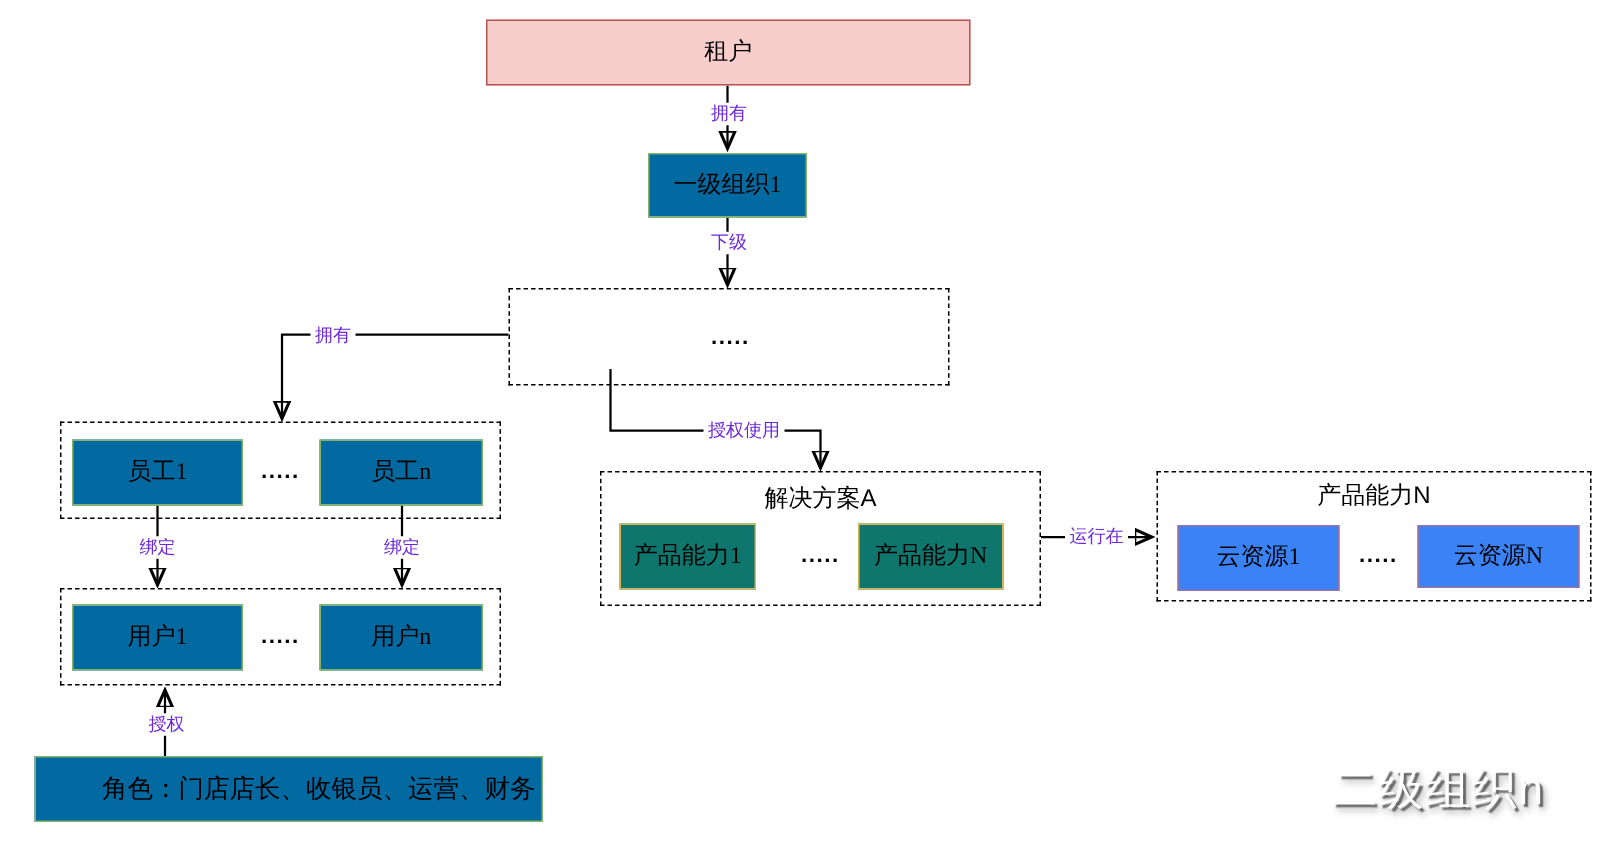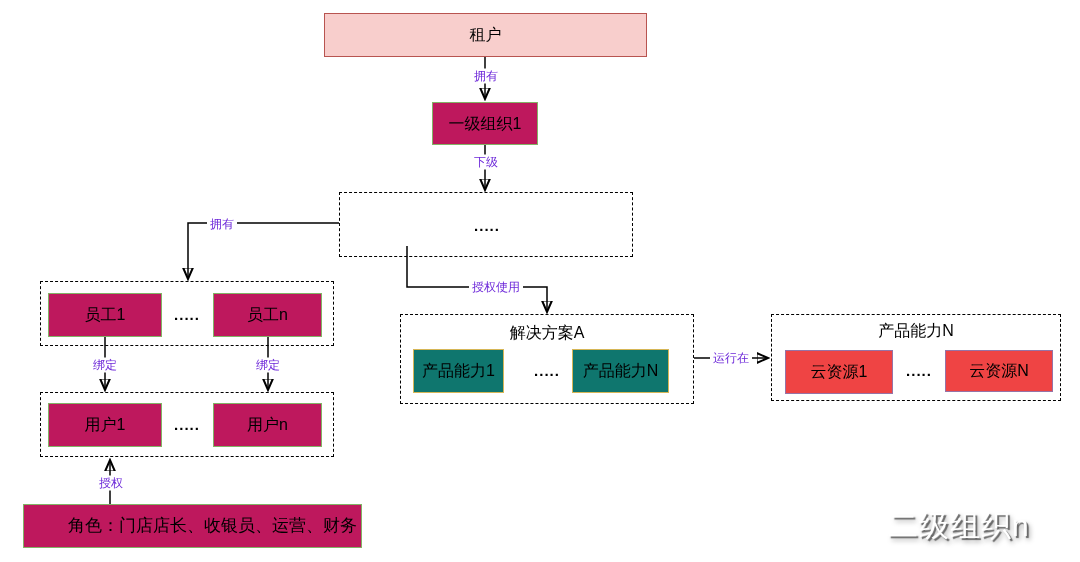--- a/index.html
+++ b/index.html
@@ -1,25 +1,25 @@
 <!DOCTYPE html>
 <html><head>
 <meta charset="utf-8">
 <style>
   html,body{margin:0;padding:0;background:#fff;}
   body{font-family:"Liberation Sans","DejaVu Sans",sans-serif;}
   .canvas{position:relative;width:1080px;height:562px;background:#fff;overflow:hidden;}
   .wires{position:absolute;left:0;top:0;z-index:1;}
   .wires path{stroke:#000;stroke-width:1.5;fill:none;}
   .box{position:absolute;z-index:2;display:flex;align-items:center;justify-content:center;
-       font-size:16px;color:#000;text-align:left;box-sizing:border-box;line-height:1.2;}
+       font-size:16px;color:#000;text-align:left;box-sizing:border-box;line-height:1.2;font-family:Liberation Serif, serif;}
   .pink{background:#f8cecc;border:1.5px solid #b85450;}
-  .green{background:#be185d;border:1.5px solid #82b366;}
+  .green{background:#0369a1;border:1.5px solid #82b366;}
   .yellow{background:#0f766e;border:1.5px solid #d6b656;}
-  .purple{background:#ef4444;border:1.5px solid #9673a6;}
+  .purple{background:#3b82f6;border:1.5px solid #9673a6;}
   .container{position:absolute;z-index:1;border:1.5px dashed #000;box-sizing:border-box;background:transparent;}
   .ctitle{position:absolute;z-index:2;transform:translate(-50%,-50%);font-size:16px;color:#000;white-space:nowrap;}
   .dots{position:absolute;z-index:2;transform:translate(-50%,-50%);font-size:15px;font-weight:bold;
         letter-spacing:1px;color:#000;white-space:nowrap;}
   .elabel{position:absolute;z-index:3;transform:translate(-50%,-50%);background:#fff;padding:0 3px;
           font-size:12px;color:#6d28d9;white-space:nowrap;line-height:1.25;}
   .roles{font-size:17px;padding-left:40px;}
   .watermark{position:absolute;left:888px;top:506px;z-index:4;font-size:30px;font-weight:500;
              letter-spacing:1px;color:#ffffff;white-space:nowrap;
              text-shadow:2px 2px 1px rgba(90,90,90,0.9),3px 4px 5px rgba(0,0,0,0.35);}

